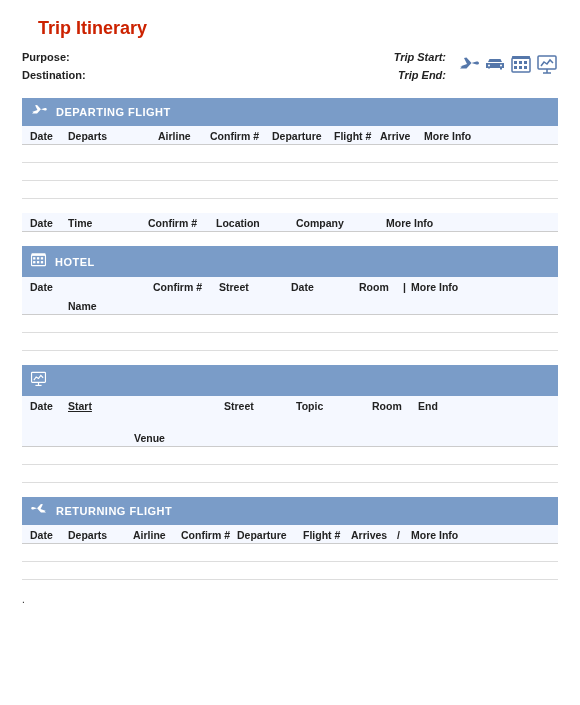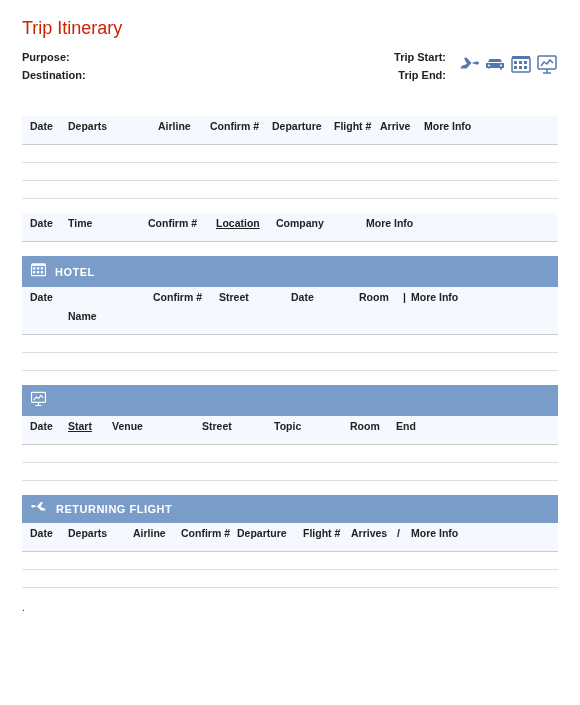--- a/index.html
+++ b/index.html
@@ -8,40 +8,42 @@
       font-size: 11px;
       background: #fff;
       width: 580px;
       min-height: 705px;
       padding: 18px 22px;
       color: #222;
     }
     .page-title {
       color: #cc2200;
       font-size: 18px;
-      font-weight: normal;
+      font-weight: bold;
       margin-bottom: 10px;
+      margin-left: 16px;
     }
     .top-info {
       display: flex;
       justify-content: space-between;
       align-items: center;
-      margin-bottom: 32px;
+      margin-bottom: 14px;
     }
     .top-info-left {
       font-size: 11px;
       line-height: 1.6;
     }
     .top-info-left .label {
       font-weight: bold;
     }
     .top-info-right {
       display: flex;
       align-items: center;
       gap: 4px;
+      font-style: italic;
     }
     .trip-dates {
       font-size: 11px;
       line-height: 1.6;
       margin-right: 8px;
       text-align: right;
     }
     .trip-dates .label { font-weight: bold; }
     .icons-row {
       display: flex;
@@ -67,21 +69,21 @@
       margin-bottom: 0;
     }
     .section-header .sec-icon {
       font-size: 16px;
     }
 
     
     .col-header-row {
       display: flex;
       border-bottom: 1px solid #ccc;
-      padding: 4px 8px 12px 8px;
+      padding: 4px 8px 2px 8px;
       font-weight: bold;
       font-size: 10.5px;
       background: #f5f8ff;
     }
     
     .data-row {
       display: flex;
       border-bottom: 1px solid #ddd;
       padding: 3px 8px;
       font-size: 10.5px;
@@ -100,38 +102,38 @@
     .df-confirm { width: 62px; }
     .df-departure { width: 62px; }
     .df-flight  { width: 46px; }
     .df-arrive  { width: 44px; }
     .df-moreinfo{ flex: 1; }
 
     
     .cr-date    { width: 38px; }
     .cr-time    { width: 80px; }
     .cr-confirm { width: 68px; }
-    .cr-location{ width: 60px; text-decoration: underline; }
+    .cr-location{ width: 80px; }
     .cr-company { width: 90px; }
     .cr-moreinfo{ flex: 1; }
 
     
     .h-date    { width: 38px; }
     .h-name    { width: 85px; margin-top: 19px; }
     .h-confirm { width: 66px; }
     .h-street  { width: 72px; }
     .h-city    { width: 68px; }
     .h-room    { width: 44px; }
     .h-pipe    { width: 8px; }
     .h-moreinfo{ flex: 1; }
 
     
     .m-date    { width: 38px; }
-    .m-start   { width: 44px; text-decoration: underline; }
-    .m-venue   { width: 90px; }
+    .m-start   { width: 66px; text-decoration: underline; }
+    .m-venue   { width: 90px; margin-top: 32px; }
     .m-street  { width: 72px; }
     .m-topic   { width: 76px; }
     .m-room    { width: 46px; }
     .m-end     { flex: 1; }
 
     
     .rf-date    { width: 38px; }
     .rf-departs { width: 65px; }
     .rf-airline { width: 48px; }
     .rf-confirm { width: 56px; }
@@ -194,20 +196,28 @@
           <line x1="11" y1="15" x2="11" y2="19"></line>
           <line x1="7" y1="19" x2="15" y2="19"></line>
           <polyline points="5,12 8,8 11,10 14,6 17,9" fill="none" stroke="#5577aa" stroke-width="1.5"></polyline>
         </svg>
       </span>
     </div>
   </div>
 </div>
 
 <div class="section-wrap">
+  <div class="section-header">
+    <span class="sec-icon">
+      <svg width="18" height="14" viewBox="0 0 22 18" fill="white">
+        <path d="M2 11.5L9 9l-3-6 2.5-.5 5 5.5 5-1.5c1.2-.3 2.5.3 2.5 1.5s-1.3 1.8-2.5 1.5l-5-1.5-5 5.5L2 13.5l2-2z"></path>
+      </svg>
+    </span>
+    <span>DEPARTING FLIGHT</span>
+  </div>
   <div class="col-header-row">
     <span class="df-date">Date</span>
     <span class="df-departs">Departs</span>
     <span class="df-airline">Airline</span>
     <span class="df-confirm">Confirm #</span>
     <span class="df-departure">Departure</span>
     <span class="df-flight">Flight #</span>
     <span class="df-arrive">Arrive</span>
     <span class="df-moreinfo">More Info</span>
   </div>

